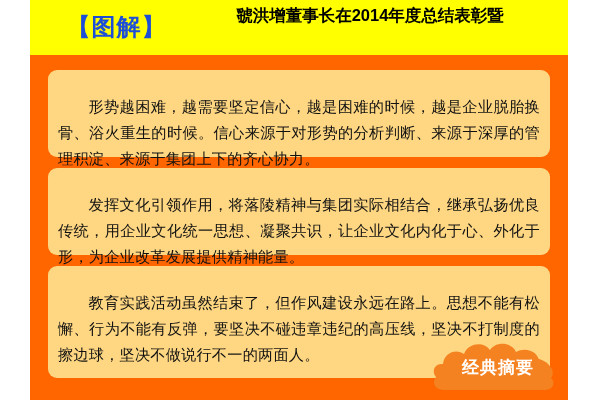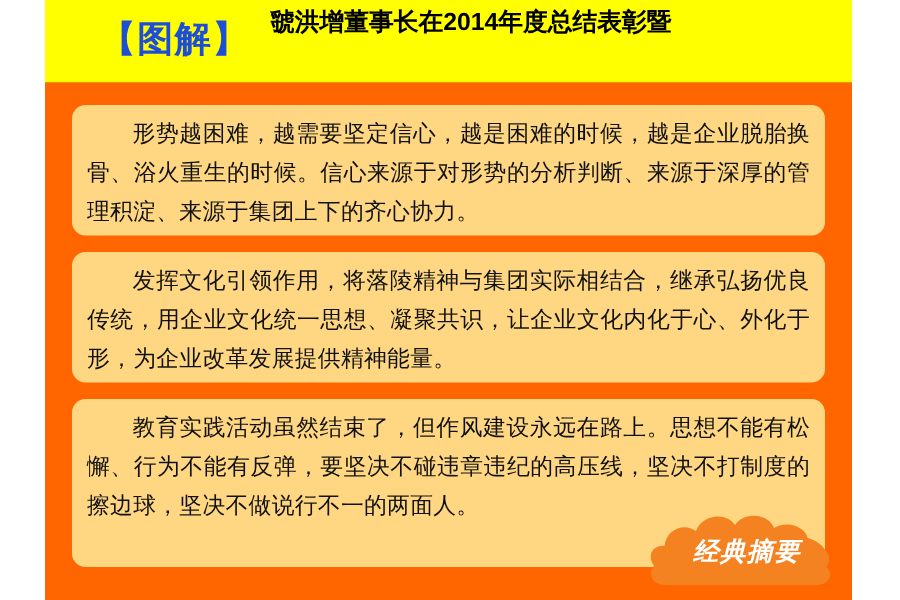--- a/index.html
+++ b/index.html
@@ -47,21 +47,21 @@
     letter-spacing: 1px;
     color: #1d4ed8;
     line-height: 34px;
     white-space: nowrap;
   }
   #header-title {
     position: absolute;
     left: 150px;
     top: 4px;
     width: 380px;
-    text-align: left;
+    text-align: center;
     font-family: "Liberation Sans", "DejaVu Sans", sans-serif;
     font-weight: bold;
     font-size: 16.5px;
     color: #000000;
     line-height: 23px;
   }
   #header-title .tline {
     display: block;
     white-space: nowrap;
   }
@@ -76,21 +76,21 @@
     background: #ff6600;
   }
 
   .card {
     position: absolute;
     left: 18px;
     width: 502px;
     background: #ffd782;
     border-radius: 9px;
     box-sizing: border-box;
-    padding: 7px 10px 8px 10px;
+    padding: 24px 10px 8px 10px;
     color: #111111;
     font-family: "Liberation Serif", "DejaVu Serif", serif;
     font-size: 15.2px;
     line-height: 26px;
     text-align: justify;
     text-justify: inter-ideograph;
     letter-spacing: 0.2px;
   }
   .card p {
     margin: 0;
@@ -100,21 +100,20 @@
   #card-2 { top: 113px; height: 87px; }
   #card-3 { top: 211px; height: 112px; }
 
   
   #badge {
     position: absolute;
     right: 4px;
     bottom: 4px;
     width: 132px;
     height: 56px;
-    font-style: italic;
   }
   #badge svg { display: block; }
   #badge-label {
     position: absolute;
     left: 0;
     top: 16px;
     width: 132px;
     text-align: center;
     color: #ffffff;
     font-family: "Liberation Sans", "DejaVu Sans", sans-serif;

